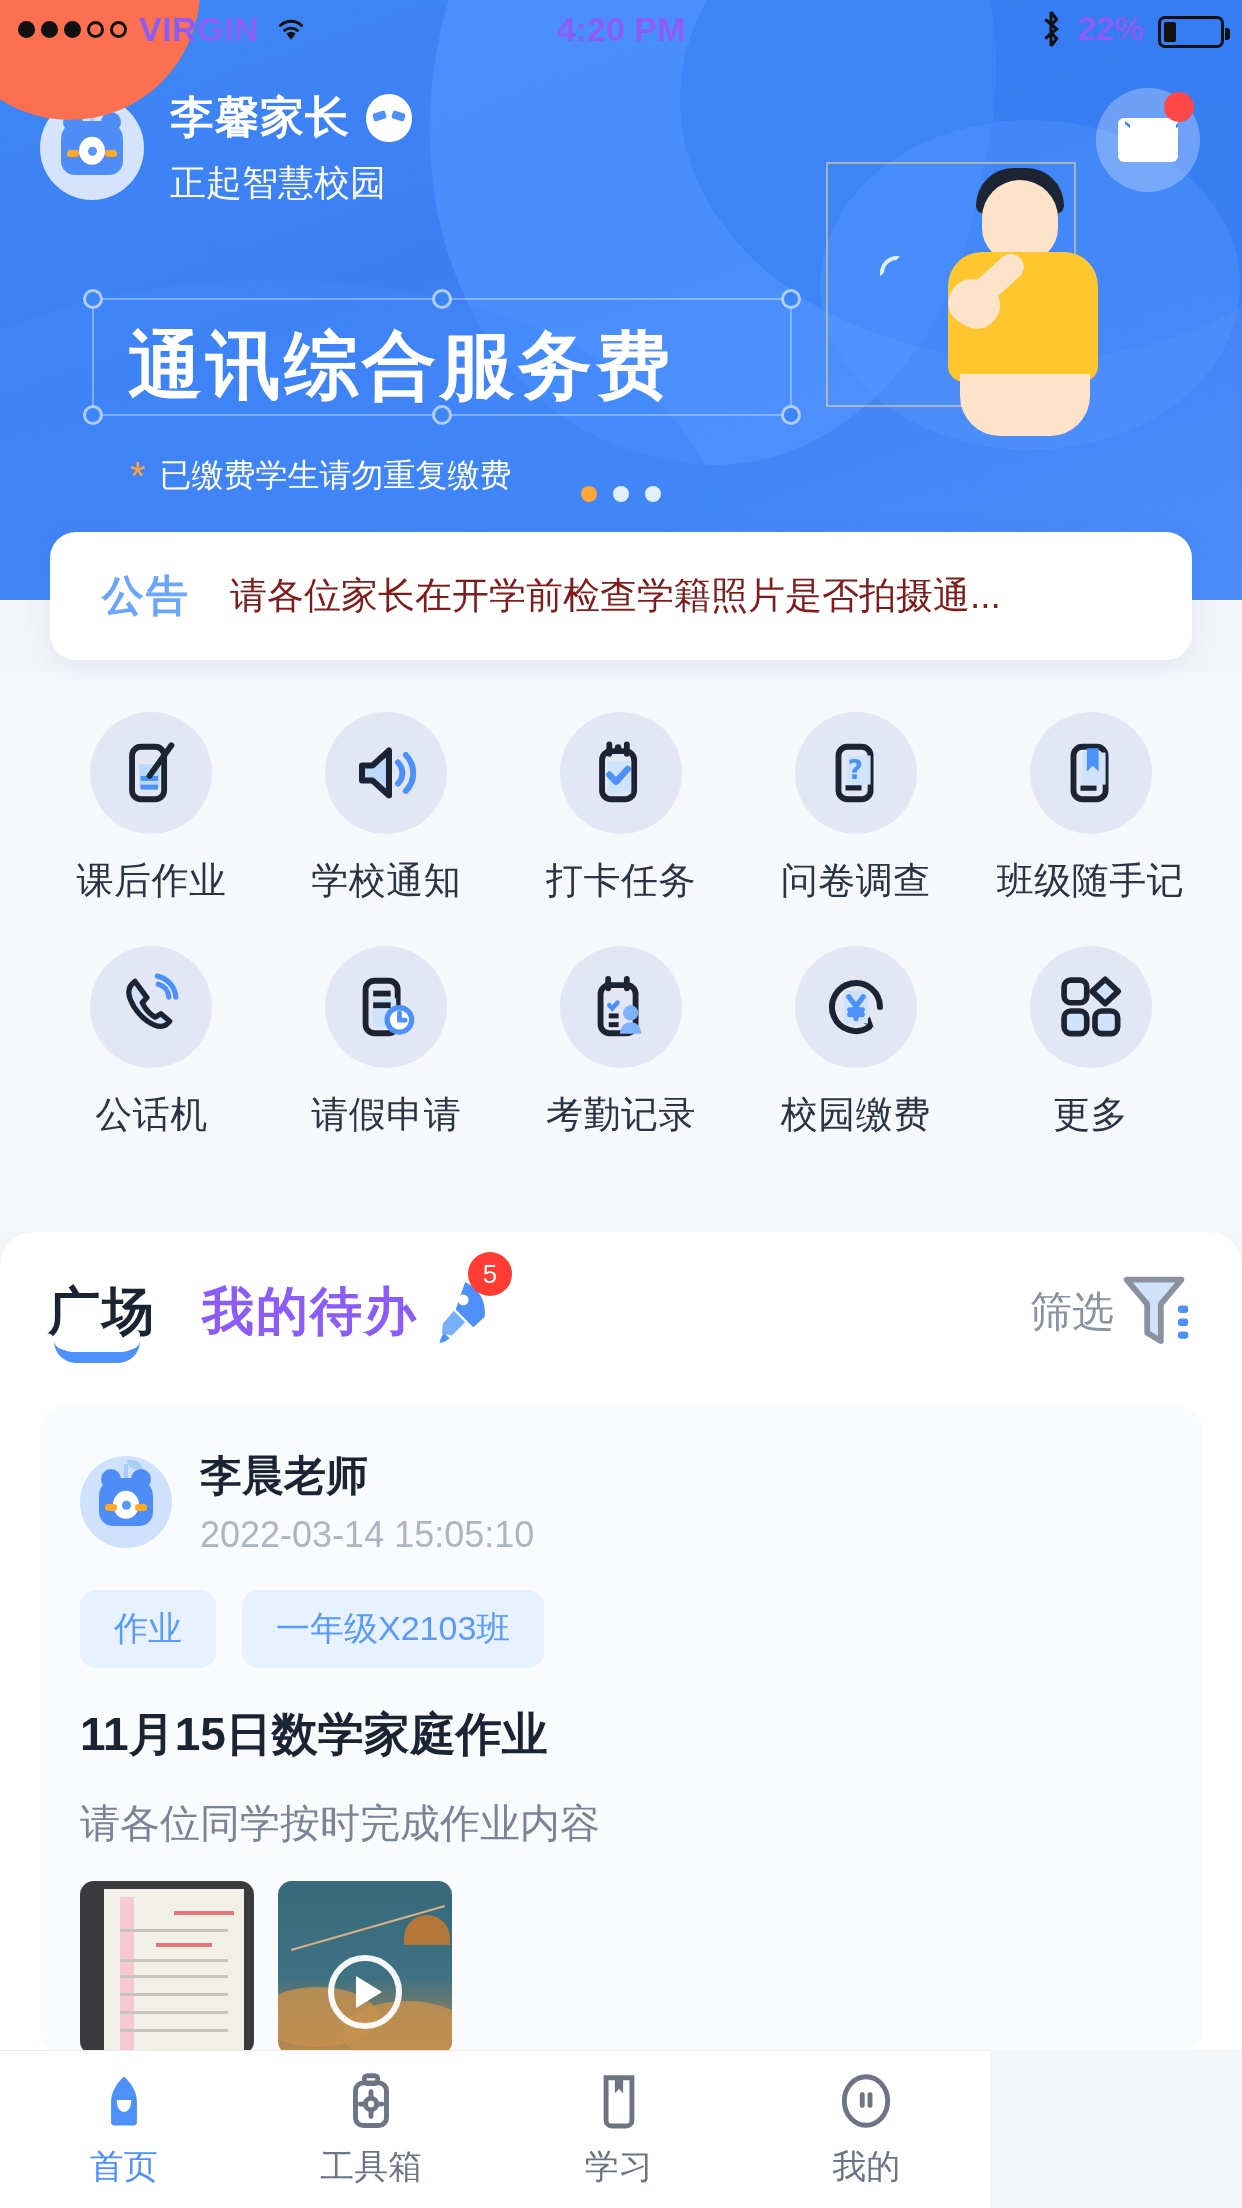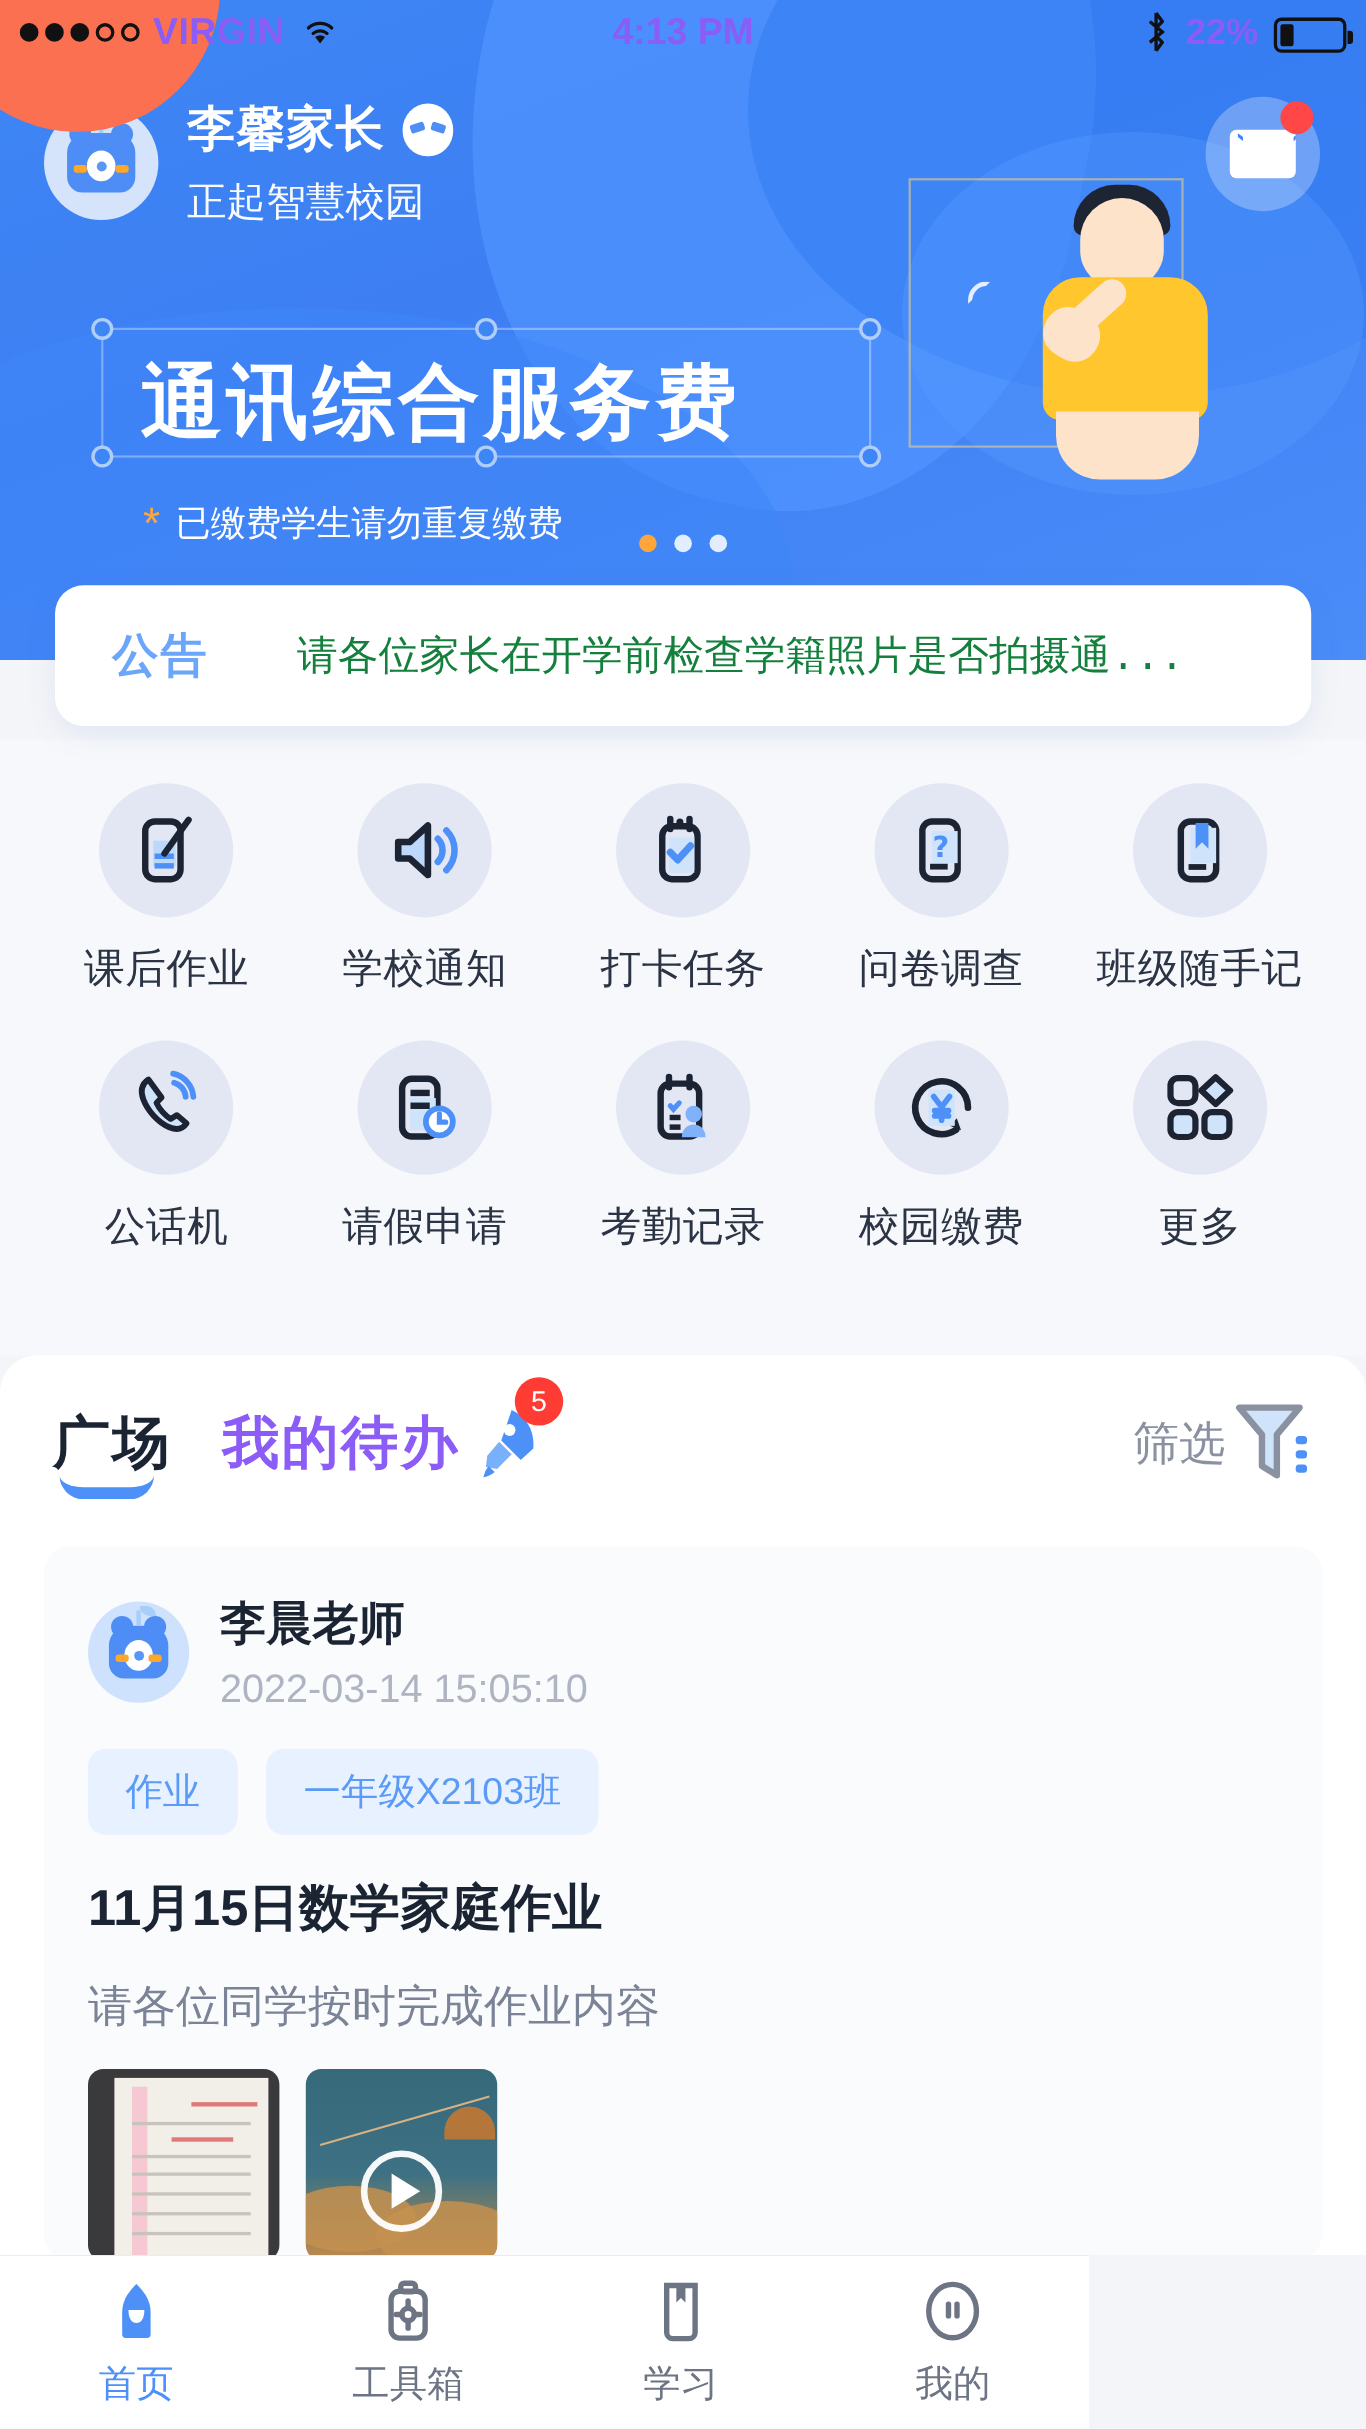--- a/index.html
+++ b/index.html
@@ -99,21 +99,21 @@
   .dots i{width:16px;height:16px;border-radius:50%;background:#fff;opacity:.85;display:block;}
   .dots i.on{background:#ffa53a;opacity:1;}
 
   
   .notice{
     position:absolute; top:532px; left:50px; width:1142px; height:128px; z-index:30;
     background:#fff;border-radius:26px;display:flex;align-items:center;
     box-shadow:0 8px 28px rgba(60,110,200,.10);
   }
   .notice-tag{margin-left:52px;font-size:42px;font-weight:800;color:#6ca6fb;letter-spacing:2px;}
-  .notice-text{margin-left:80px;font-size:37px;color:#15803d;white-space:nowrap;overflow:hidden;text-overflow:ellipsis;max-width:820px;font-family:Liberation Mono, monospace;}
+  .notice-text{margin-left:40px;font-size:37px;color:#7f1d1d;white-space:nowrap;overflow:hidden;text-overflow:ellipsis;max-width:820px;}
 
   
   .grid-wrap{position:absolute;top:672px;left:0;width:1242px;height:560px;background:#f7f8fb;z-index:25;}
   .grid{display:flex;flex-wrap:wrap;padding:40px 34px 0 34px;}
   .gi{width:20%;display:flex;flex-direction:column;align-items:center;margin-bottom:40px;}
   .gi-circle{width:122px;height:122px;border-radius:50%;background:#e3e7f4;display:flex;align-items:center;justify-content:center;}
   .gi-label{margin-top:22px;font-size:37px;color:#2b3445;letter-spacing:.5px;}
 
   
   .feed{position:absolute;top:1232px;left:0;width:1242px;bottom:158px;background:#fff;border-radius:34px 34px 0 0;z-index:26;overflow:hidden;}
@@ -242,21 +242,21 @@
         <i></i>
         <i></i>
     </span>
     <span class="sb-carrier">VIRGIN</span>
     <svg width="40" height="34" viewBox="0 0 24 24">
       <path d="M12 19.5l3.2-4.2a5 5 0 0 0-6.4 0z" fill="#111"></path>
       <path d="M4.5 9.5a11 11 0 0 1 15 0" stroke="#111" stroke-width="2" fill="none" stroke-linecap="round"></path>
       <path d="M7.5 13a7 7 0 0 1 9 0" stroke="#111" stroke-width="2" fill="none" stroke-linecap="round"></path>
     </svg>
   </div>
-  <div class="sb-center">4:13 PM</div>
+  <div class="sb-center">4:20 PM</div>
   <div class="sb-right">
     <svg width="26" height="38" viewBox="0 0 12 20">
       <path d="M3 5l6 5-6 5M6 1v18" stroke="#111" stroke-width="1.6" fill="none"></path>
       <path d="M6 1l3 4-3 3M6 19l3-4-3-3" stroke="#111" stroke-width="1.6" fill="none" stroke-linejoin="round"></path>
     </svg>
     <span>22%</span>
     <span class="battery">
         <span style="width:22%"></span>
       </span>
   </div>

